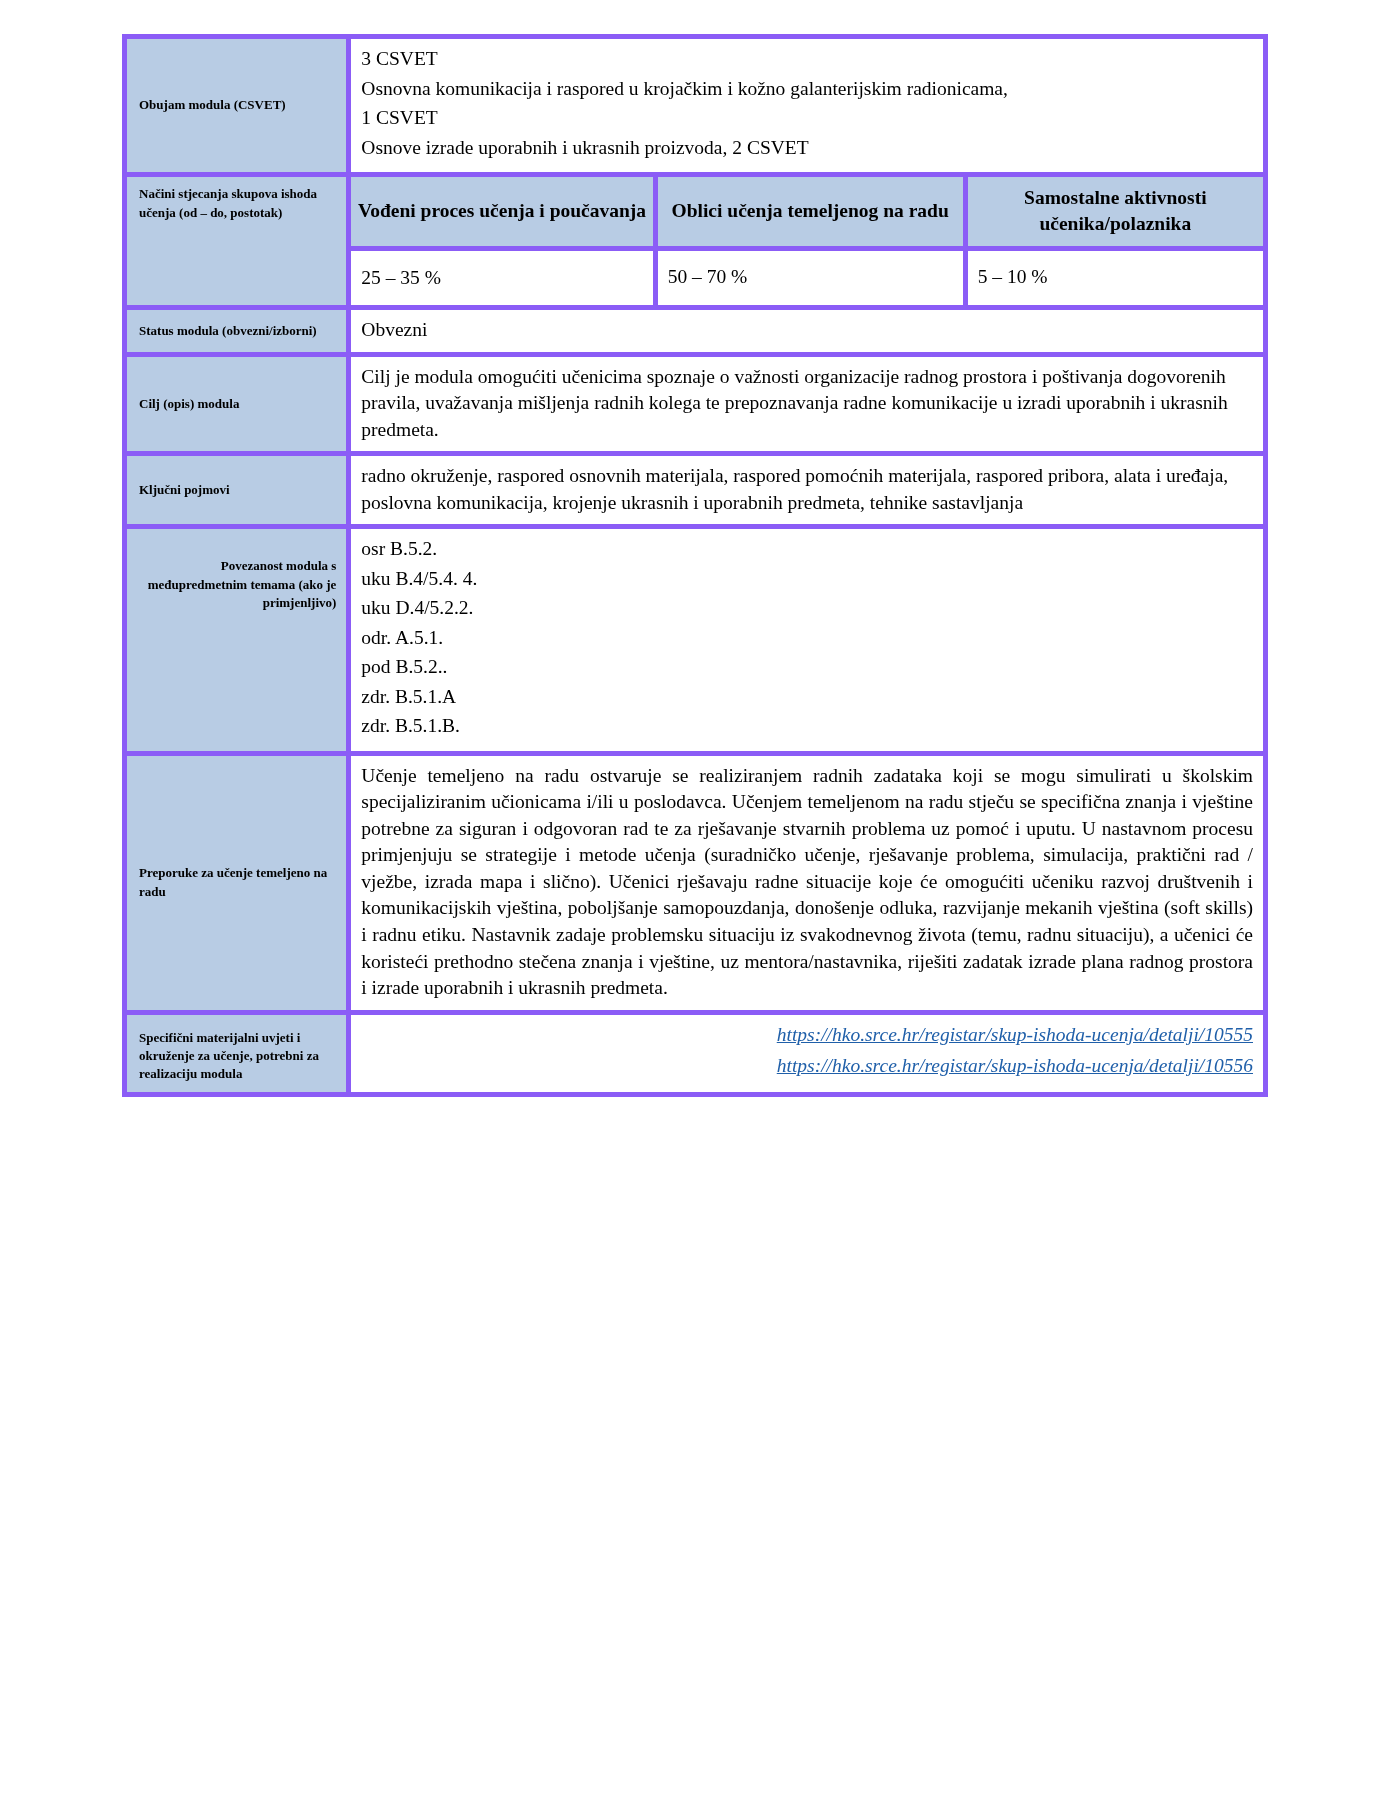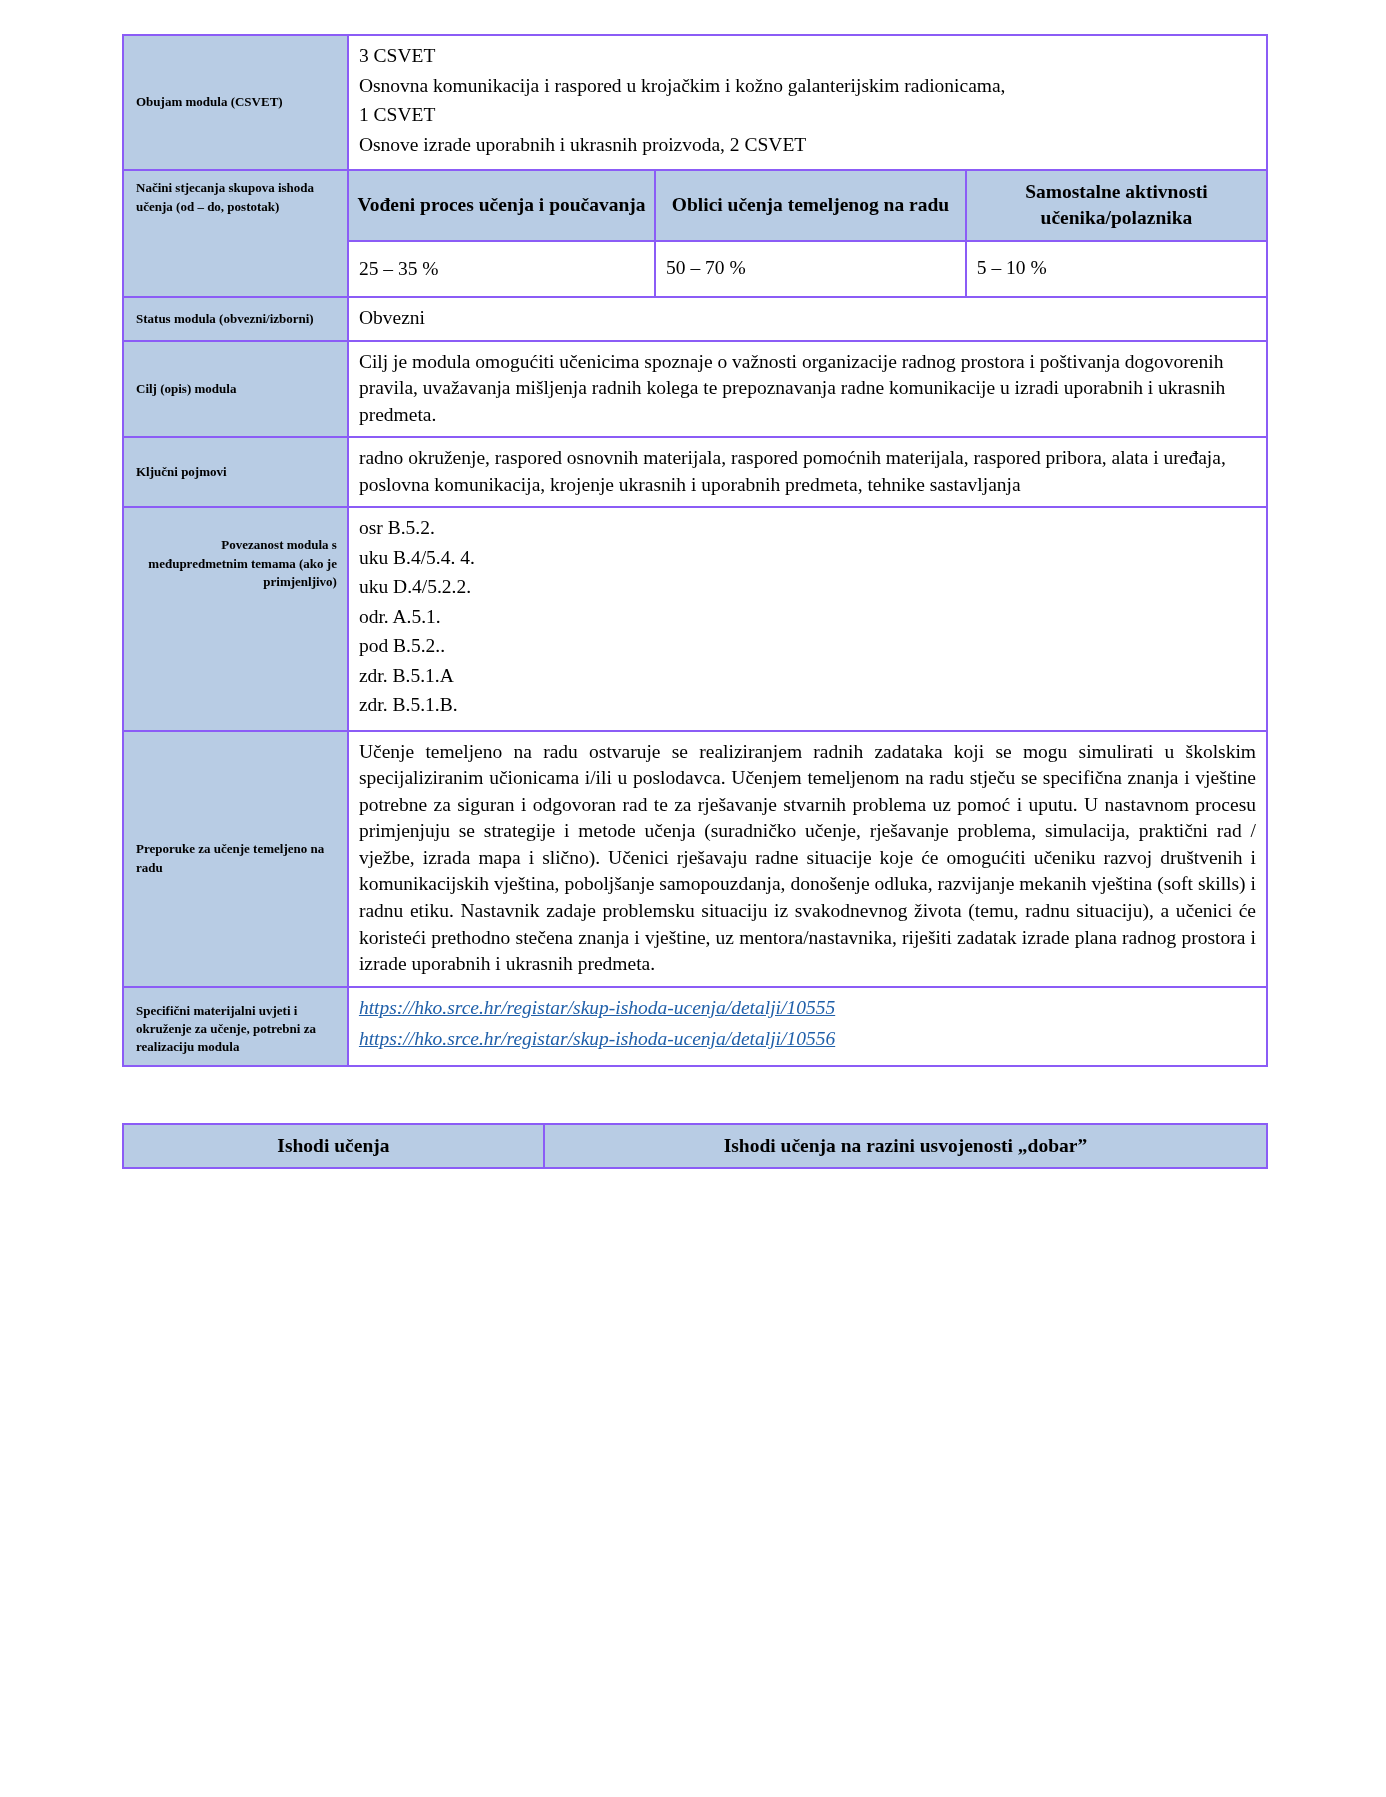--- a/index.html
+++ b/index.html
@@ -19,21 +19,21 @@
     min-height: 1797px;
     box-sizing: border-box;
     padding: 34px 118px 0 122px;
   }
   table {
     border-collapse: collapse;
     width: 100%;
     table-layout: fixed;
   }
   td, th {
-    border: 2px solid #8b5cf6;
+    border: 5px solid #8b5cf6;
     vertical-align: top;
     padding: 7px 10px 8px 10px;
     font-size: 19.5px;
     line-height: 1.36;
     font-weight: normal;
     text-align: left;
   }
   
   .lbl {
     background: #b8cce4;
@@ -74,20 +74,21 @@
     margin: 0;
     padding: 0 0 3px 0;
   }
   .lnk {
     color: #1f5fa9;
     font-style: italic;
     text-decoration: underline;
     display: block;
     margin-bottom: 4px;
     font-size: 19.5px;
+    text-align: right;
   }
   .gap {
     height: 56px;
   }
   .t2 .lbl {
     vertical-align: middle;
   }
 </style>
 </head>
 <body>
@@ -170,20 +171,16 @@
   </table>
 
   <div class="gap"></div>
 
   <table class="t2">
     <colgroup>
       <col style="width:348px">
       <col style="width:598px">
     </colgroup>
     <tbody>
-      <tr>
-        <td class="hdr">Ishodi učenja</td>
-        <td class="hdr">Ishodi učenja na razini usvojenosti „dobar”</td>
-      </tr>
     </tbody>
   </table>
 
 </div>
 
 </body></html>

